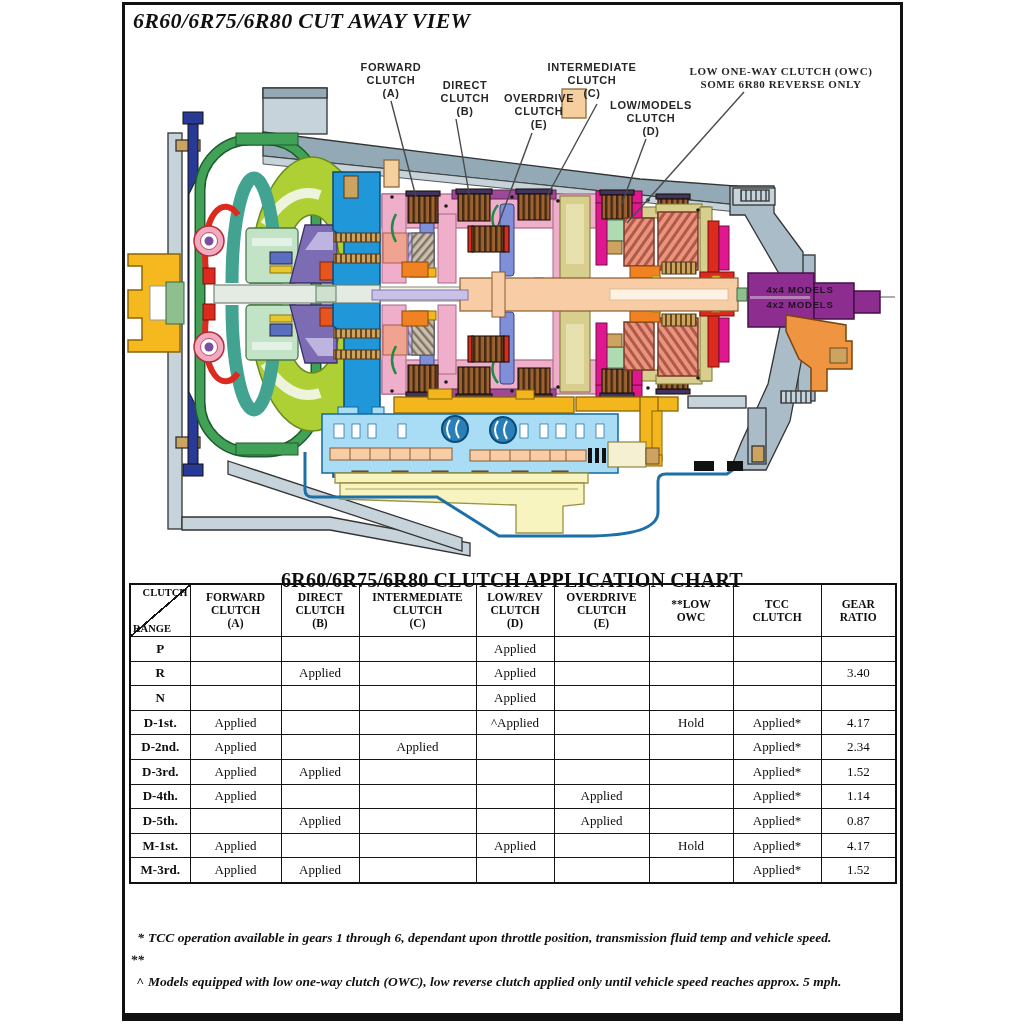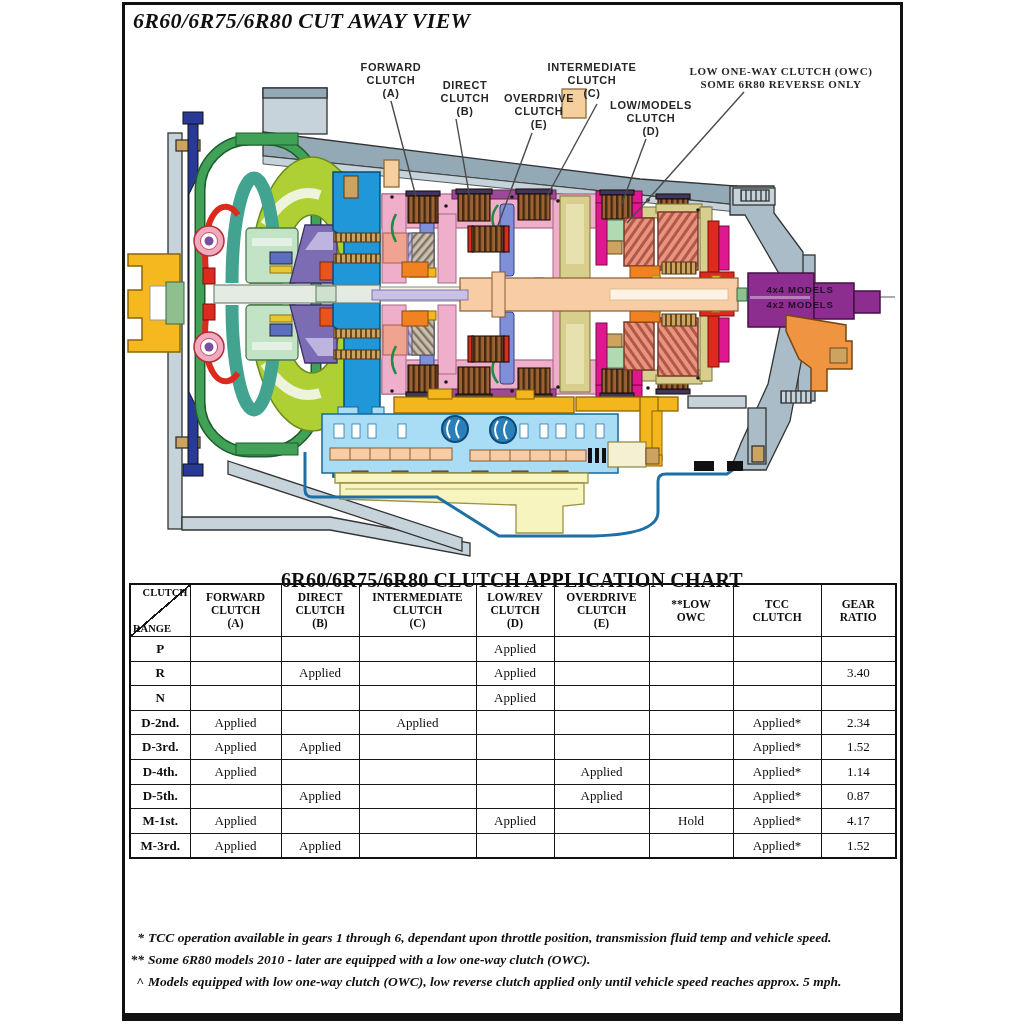--- a/index.html
+++ b/index.html
@@ -411,20 +411,31 @@
         <td></td>
         <td></td>
         <td></td>
         <td>Applied</td>
         <td></td>
         <td></td>
         <td></td>
         <td></td>
       </tr>
       <tr>
+        <th>D-1st.</th>
+        <td>Applied</td>
+        <td></td>
+        <td></td>
+        <td>^Applied</td>
+        <td></td>
+        <td>Hold</td>
+        <td>Applied*</td>
+        <td>4.17</td>
+      </tr>
+      <tr>
         <th>D-2nd.</th>
         <td>Applied</td>
         <td></td>
         <td>Applied</td>
         <td></td>
         <td></td>
         <td></td>
         <td>Applied*</td>
         <td>2.34</td>
       </tr>
@@ -486,19 +497,18 @@
     </tbody>
 </table>
 
 <div id="footnotes">
     <div class="footnote" style="top: 930px;">
       <span class="mk">*</span>
       <span>TCC operation available in gears 1 through 6, dependant upon throttle position, transmission fluid temp and vehicle speed.</span>
     </div>
     <div class="footnote" style="top: 952px;">
       <span class="mk">**</span>
-      <span>Some 6R80 models 2010 - later are equipped with a low one-way clutch (OWC).</span>
     </div>
     <div class="footnote" style="top: 974px;">
       <span class="mk">^</span>
       <span>Models equipped with low one-way clutch (OWC), low reverse clutch applied only until vehicle speed reaches approx. 5 mph.</span>
     </div>
   </div>
 
 </body></html>

